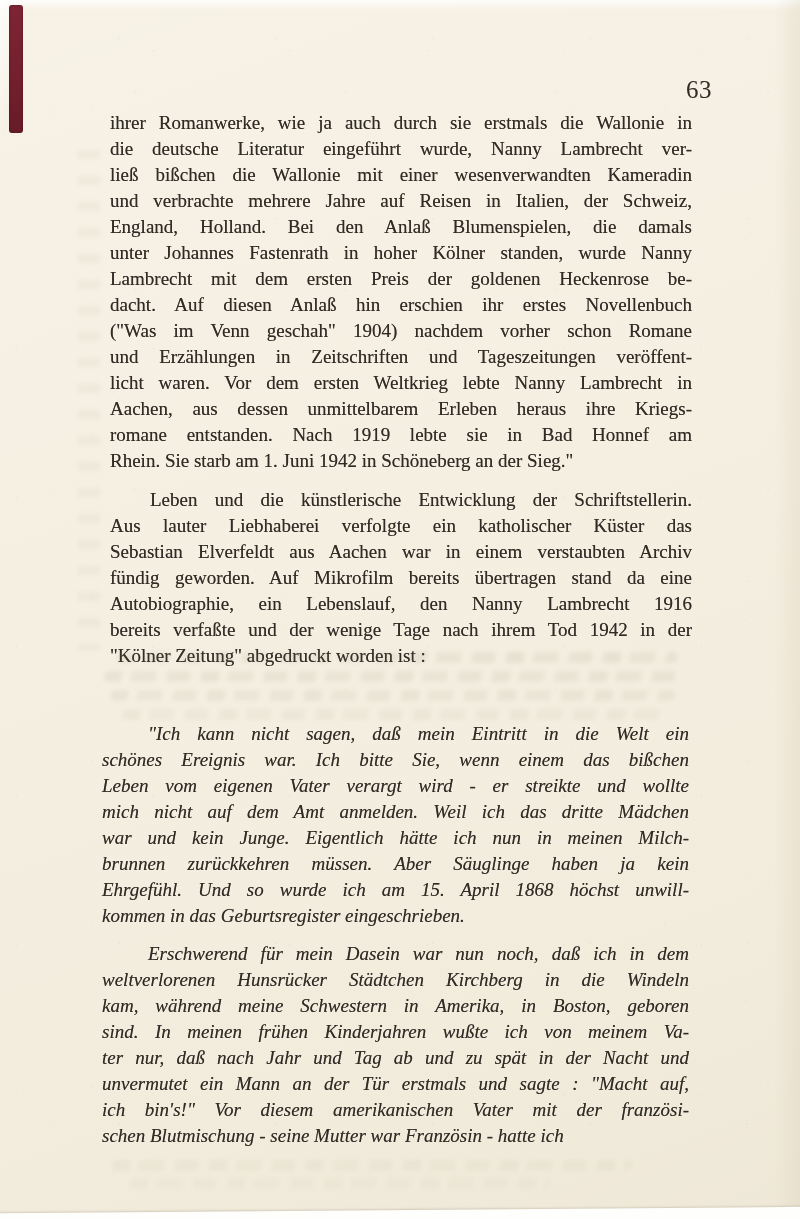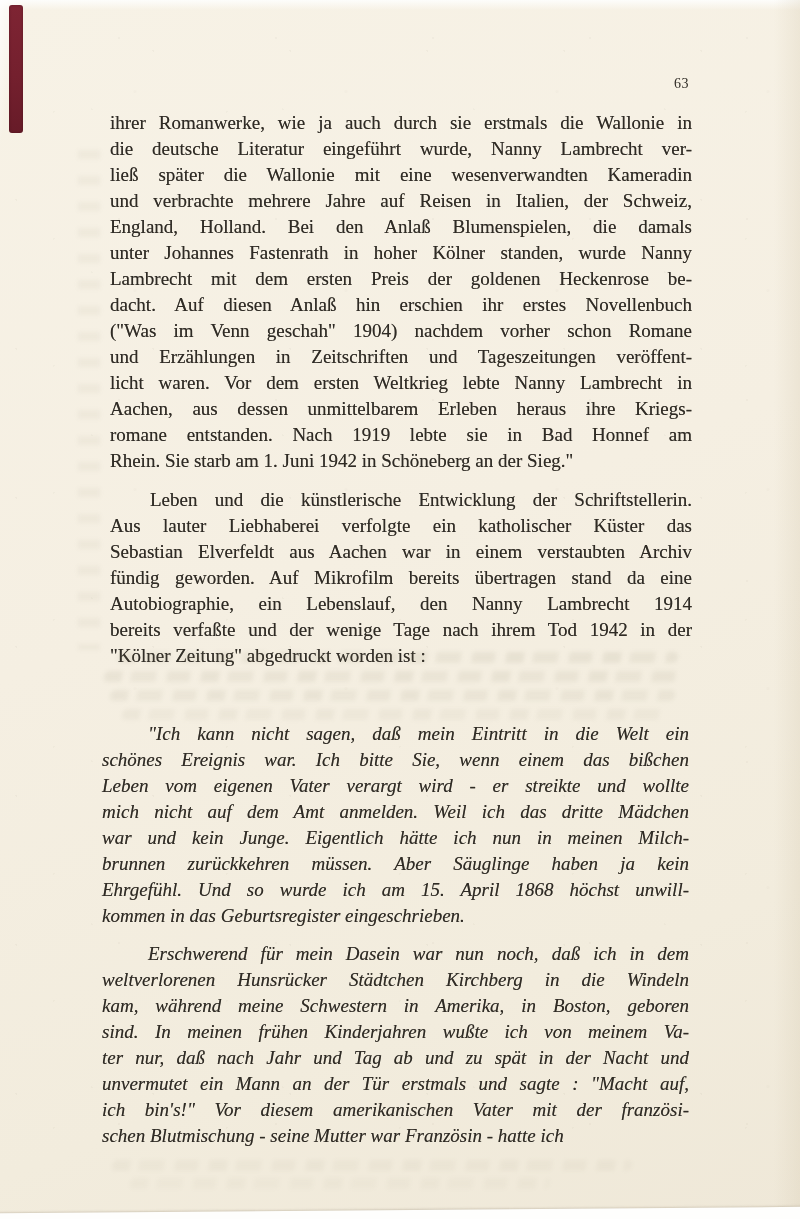--- a/index.html
+++ b/index.html
@@ -35,22 +35,22 @@
     background:linear-gradient(270deg, rgba(210,198,172,.25), rgba(210,198,172,0));
   }
   .red-mark{
     position:absolute;left:9px;top:5px;width:14px;height:128px;
     border-radius:3px;
     background:linear-gradient(180deg,#7e2433 0%,#74202e 55%,#671b28 100%);
     box-shadow:inset 0 0 3px rgba(0,0,0,.25);
     filter:blur(.3px);
   }
   .pagenum{
-    position:absolute;top:76px;right:111px;
-    font-size:14px;letter-spacing:.5px;
+    position:absolute;top:76px;right:88px;
+    font-size:25px;letter-spacing:.5px;
   }
   .textblock{
     position:absolute;left:105px;top:105px;width:592px;
     font-size:19px;line-height:26px;
     text-shadow:0 0 .4px rgba(47,43,37,.6);
   }
   .quoteblock{
     position:absolute;left:97px;top:716px;width:597px;
     font-size:19px;line-height:26px;font-style:italic;
     text-shadow:0 0 .4px rgba(47,43,37,.55);
@@ -97,39 +97,39 @@
   <div class="red-mark"></div>
 
   <div class="pagenum">63</div>
 
   <div class="ghost-margin"></div>
 
   <div class="textblock">
       <div class="paragraph">
         <div class="line">ihrer Romanwerke, wie ja auch durch sie erstmals die Wallonie in</div>
         <div class="line">die deutsche Literatur eingeführt wurde, Nanny Lambrecht ver-</div>
-        <div class="line">ließ später die Wallonie mit eine wesenverwandten Kameradin</div>
+        <div class="line">ließ bißchen die Wallonie mit einer wesenverwandten Kameradin</div>
         <div class="line">und verbrachte mehrere Jahre auf Reisen in Italien, der Schweiz,</div>
         <div class="line">England, Holland. Bei den Anlaß Blumenspielen, die damals</div>
         <div class="line">unter Johannes Fastenrath in hoher Kölner standen, wurde Nanny</div>
         <div class="line">Lambrecht mit dem ersten Preis der goldenen Heckenrose be-</div>
         <div class="line">dacht. Auf diesen Anlaß hin erschien ihr erstes Novellenbuch</div>
         <div class="line">("Was im Venn geschah" 1904) nachdem vorher schon Romane</div>
         <div class="line">und Erzählungen in Zeitschriften und Tageszeitungen veröffent-</div>
         <div class="line">licht waren. Vor dem ersten Weltkrieg lebte Nanny Lambrecht in</div>
         <div class="line">Aachen, aus dessen unmittelbarem Erleben heraus ihre Kriegs-</div>
         <div class="line">romane entstanden. Nach 1919 lebte sie in Bad Honnef am</div>
         <div class="line last">Rhein. Sie starb am 1. Juni 1942 in Schöneberg an der Sieg."</div>
       </div>
       <div class="paragraph indent">
         <div class="line">Leben und die künstlerische Entwicklung der Schriftstellerin.</div>
         <div class="line">Aus lauter Liebhaberei verfolgte ein katholischer Küster das</div>
         <div class="line">Sebastian Elverfeldt aus Aachen war in einem verstaubten Archiv</div>
         <div class="line">fündig geworden. Auf Mikrofilm bereits übertragen stand da eine</div>
-        <div class="line">Autobiographie, ein Lebenslauf, den Nanny Lambrecht 1914</div>
+        <div class="line">Autobiographie, ein Lebenslauf, den Nanny Lambrecht 1916</div>
         <div class="line">bereits verfaßte und der wenige Tage nach ihrem Tod 1942 in der</div>
         <div class="line last">"Kölner Zeitung" abgedruckt worden ist :</div>
       </div>
     </div>
 
   <div class="ghost g1"></div>
   <div class="ghost g2"></div>
   <div class="ghost g3"></div>
   <div class="ghost g4"></div>
 

